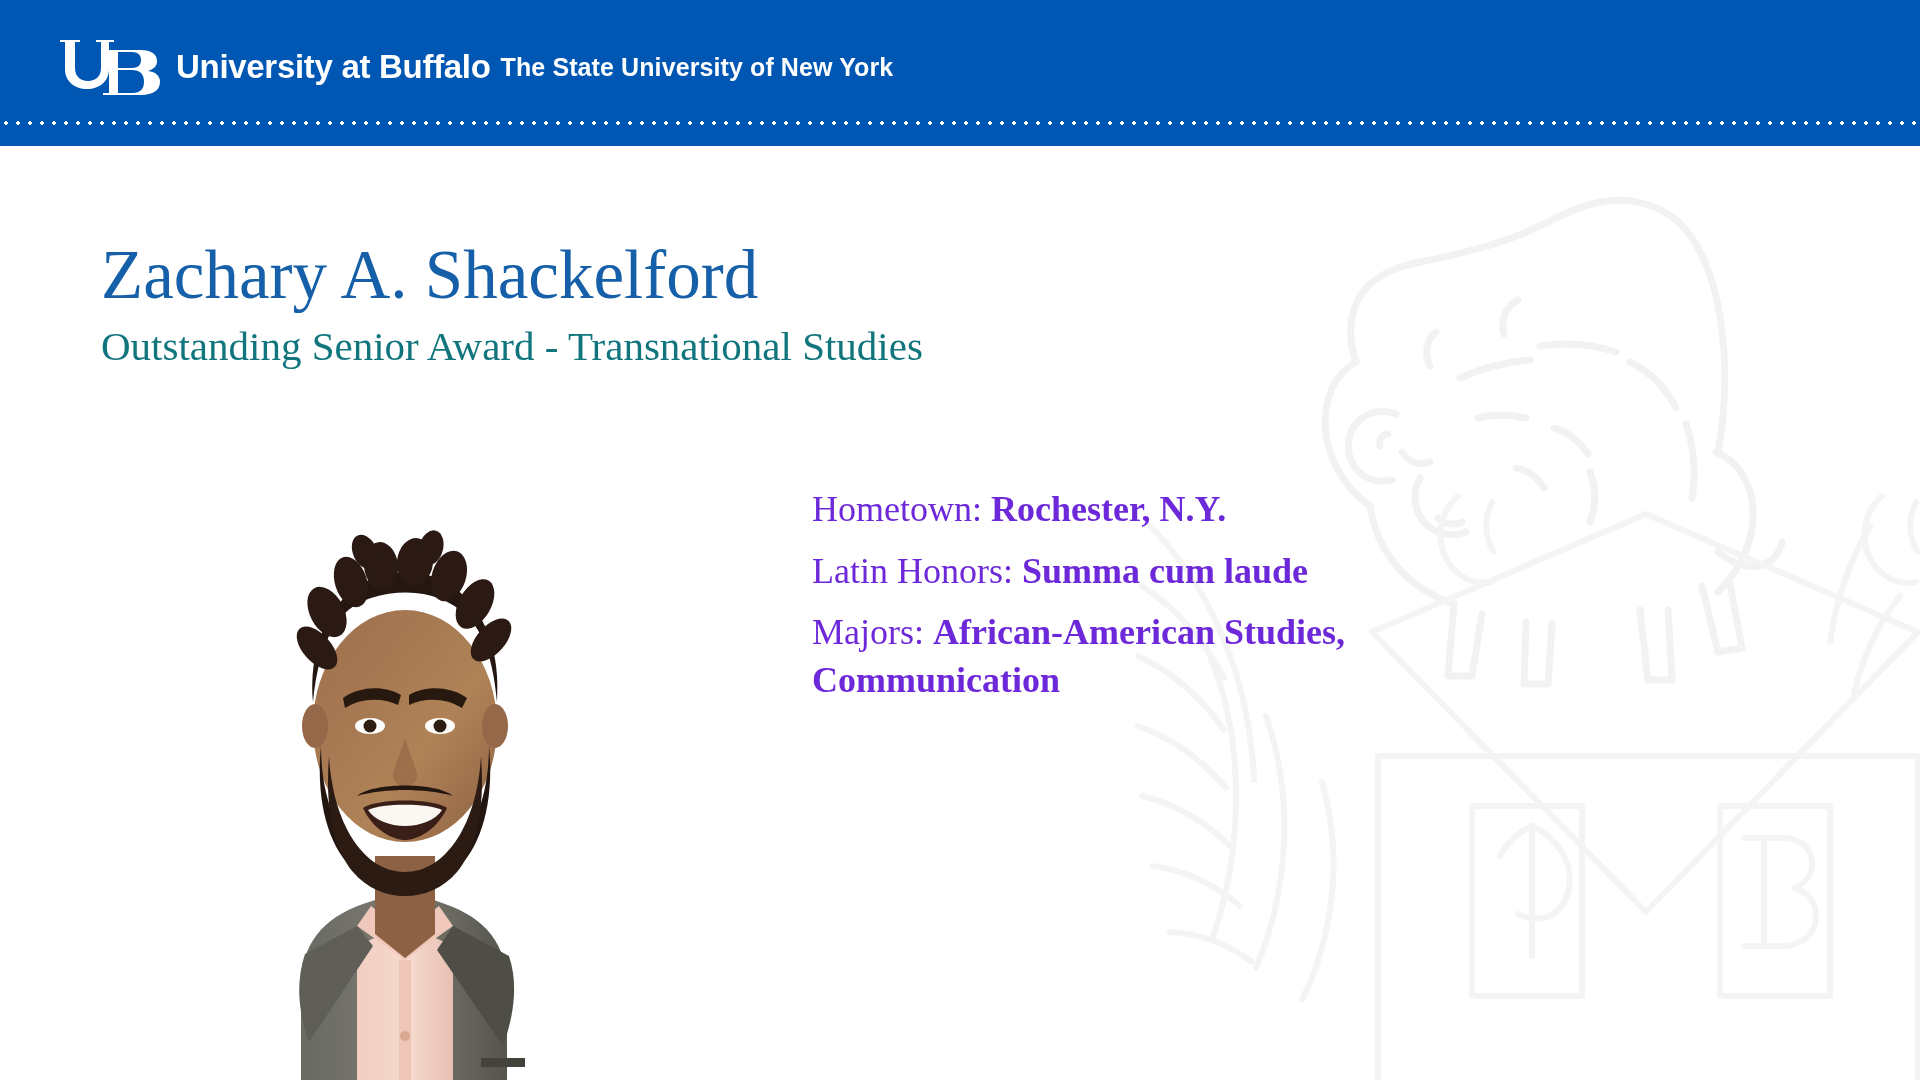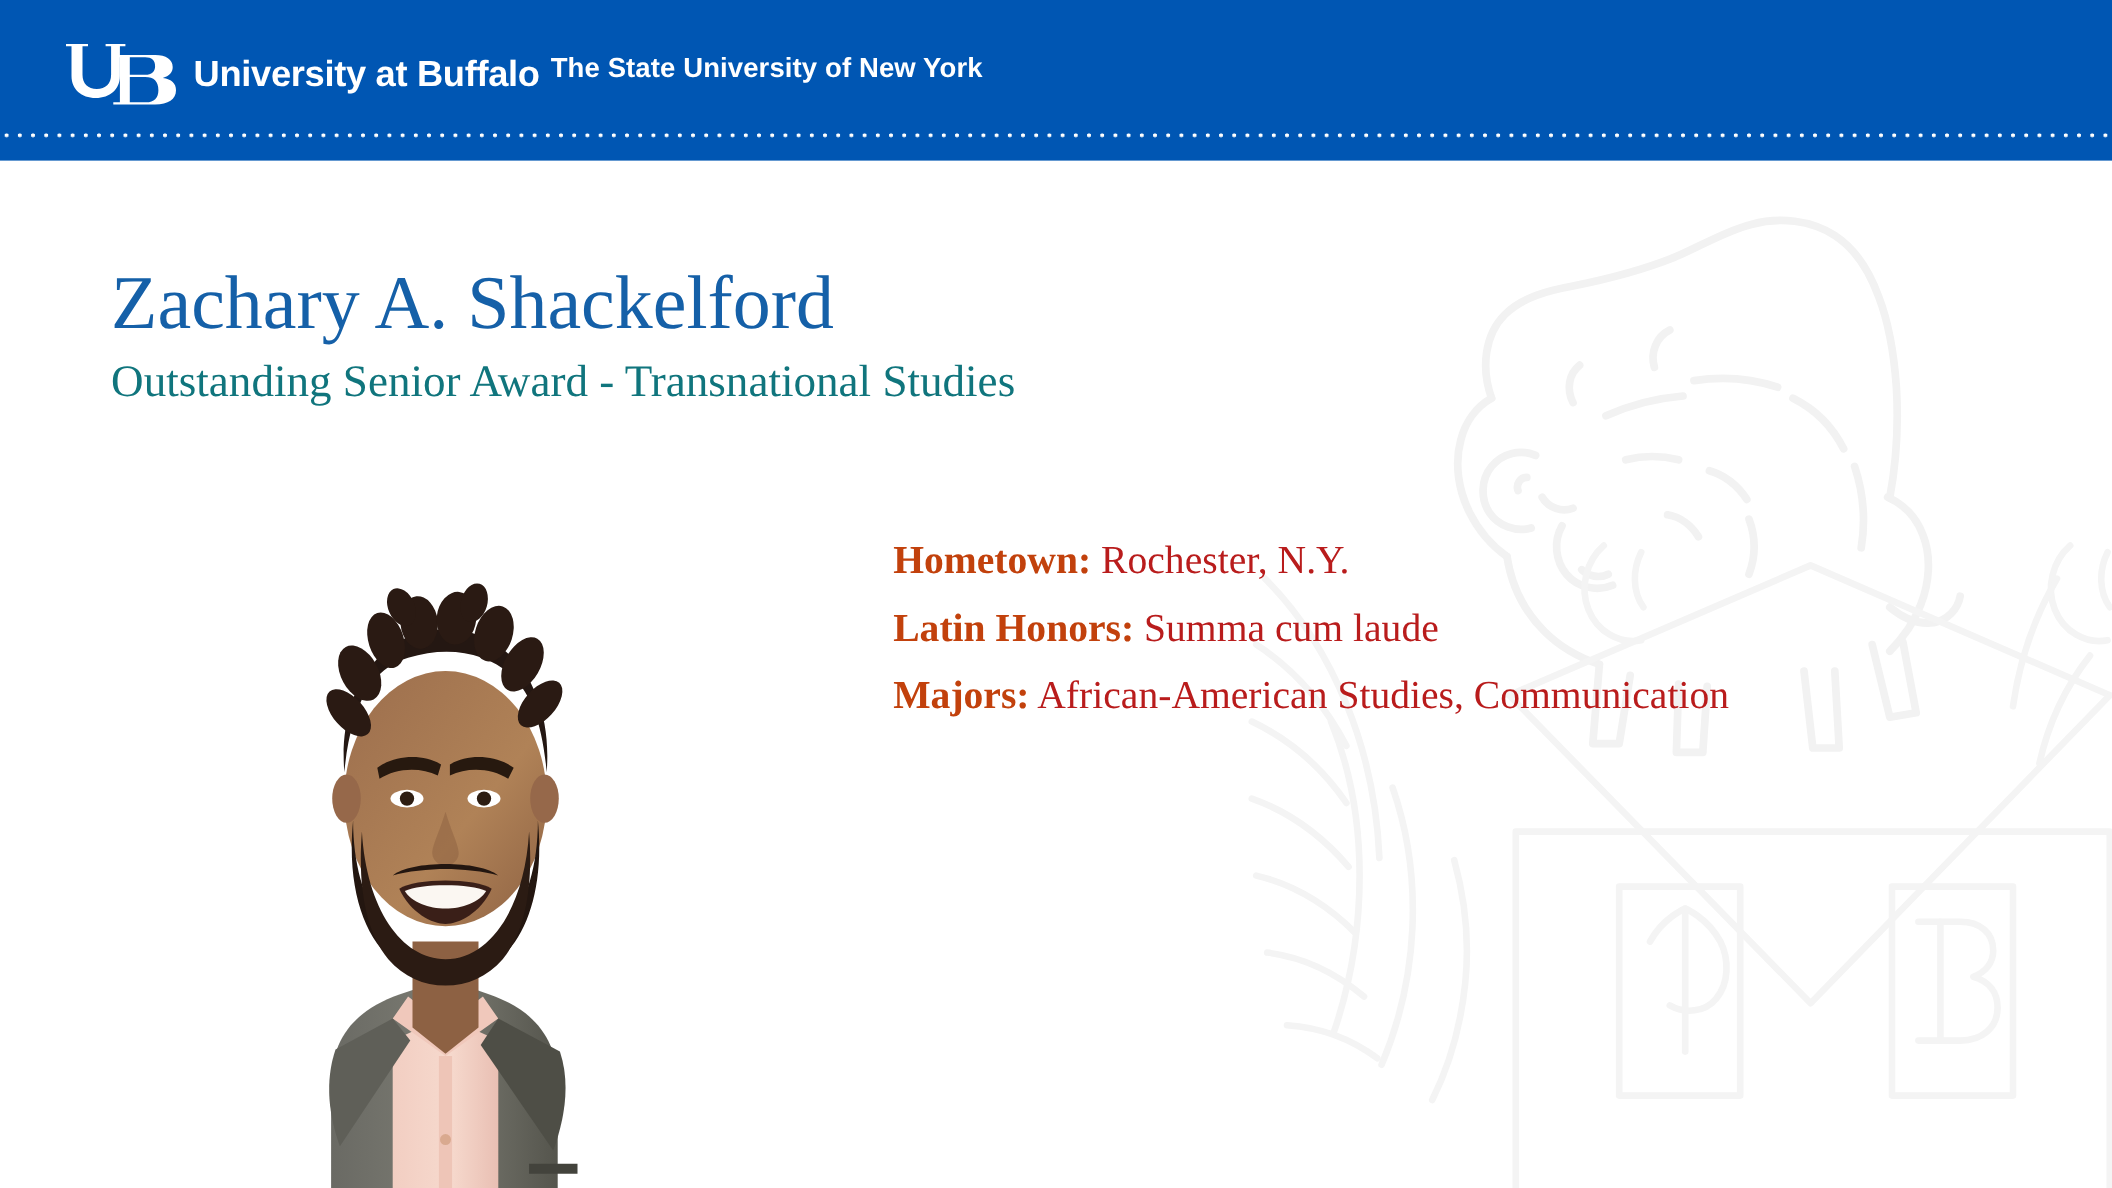--- a/index.html
+++ b/index.html
@@ -34,21 +34,21 @@
     height: 62px;
   }
   #ub-monogram {
     width: 106px;
     height: 62px;
     display: block;
   }
   #header-wordmark {
     margin-left: 14px;
     display: flex;
-    align-items: flex-start;
+    align-items: center;
     white-space: nowrap;
   }
   #wordmark-primary {
     font-family: "Liberation Sans", sans-serif;
     font-weight: bold;
     font-size: 33px;
     color: #ffffff;
     letter-spacing: -0.3px;
   }
   #wordmark-secondary {
@@ -139,26 +139,26 @@
     top: 340px;
     width: 760px;
   }
   .detail-row {
     font-size: 36px;
     color: #5a5a5a;
     line-height: 1.32;
     margin-bottom: 14px;
   }
   .detail-label {
+    font-weight: normal;
+    color: #6d28d9;
+  }
+  .detail-value {
     font-weight: bold;
-    color: #c2410c;
-  }
-  .detail-value {
-    font-weight: normal;
-    color: #b91c1c;
+    color: #6d28d9;
   }
 </style>
 </head>
 <body>
 
 <div id="header-bar">
   <div id="header-logo-group">
     <svg id="ub-monogram" viewBox="0 0 106 62">
       <g fill="#ffffff">
         <path d="M4 4 h20 v2 h-5 v26 c0 8 5 13 13 13 c8 0 13 -5 13 -13 V6 h-5 V4 h18 v2 h-5 v27 c0 12 -9 20 -22 20 C18 53 9 45 9 33 V6 H4 Z"></path>

